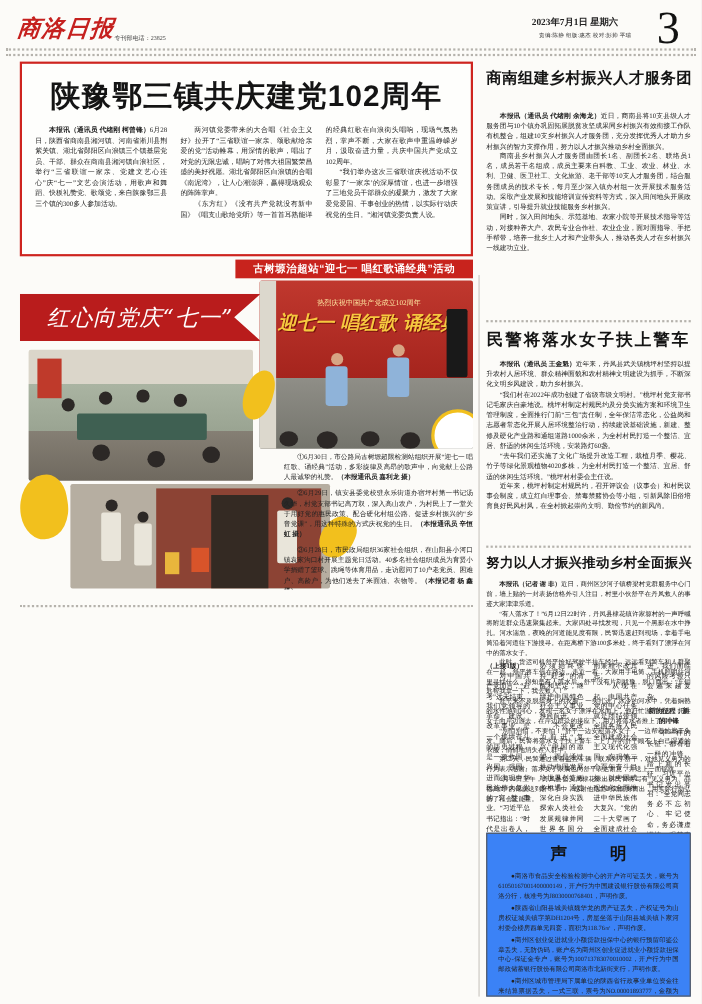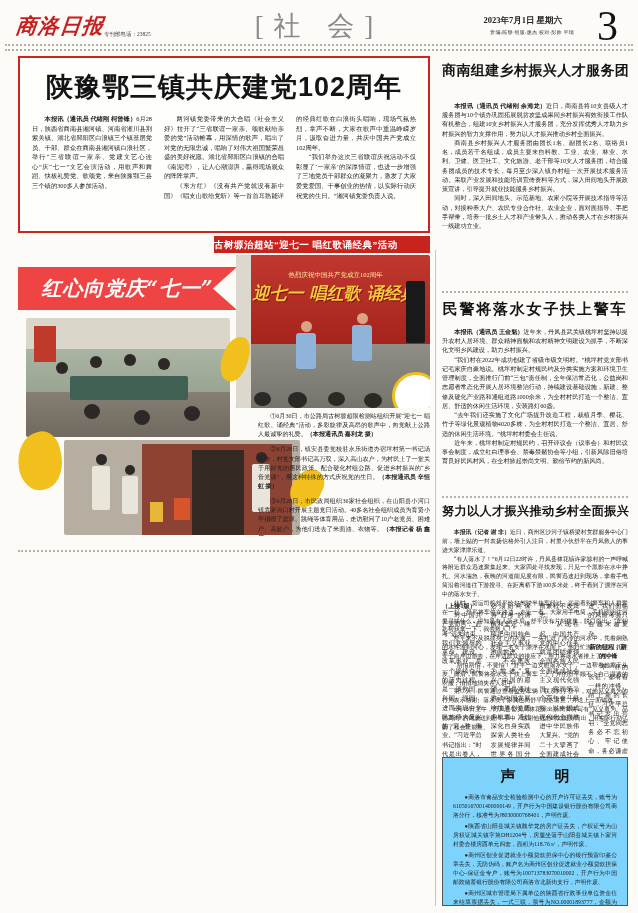--- a/index.html
+++ b/index.html
@@ -27,24 +27,24 @@
   .party-headline{ margin-top:11px; text-align:center; font-family:"Liberation Sans",sans-serif;
                    font-weight:900; font-size:27px; letter-spacing:1px; color:#141414; }
   .party-body{ margin:9px 12px 0; height:112px; overflow:hidden; column-count:3; column-gap:12px;
                font-size:6.3px; line-height:1.52; text-align:justify; }
   .party-body p, .col-text p{ text-indent:2em; }
   .lead{ font-weight:bold; }
 
   
   .ribbon{ left:214px; top:236px; width:216px; height:17px; background:#c8231d; color:#fff;
            font-family:"Liberation Sans",sans-serif; font-weight:bold; font-size:9.5px;
-           line-height:17px; letter-spacing:.5px; }
-  .banner-arrow{ left:18px; top:267px; width:219px; height:43px; background:#ef4444; color:#fff;
+           text-align:center; line-height:17px; letter-spacing:.5px; }
+  .banner-arrow{ left:18px; top:267px; width:219px; height:43px; background:#b91c1c; color:#fff;
                  clip-path:polygon(0 0,100% 0,89% 50%,100% 100%,0 100%);
-                 font-family:"DejaVu Serif",serif; font-style:italic; font-weight:700;
+                 font-family:"DejaVu Serif",serif; font-style:italic; font-weight:400;
                  font-size:20px; text-align:center; line-height:43px; letter-spacing:1px; }
   .photo{ overflow:hidden; border-radius:2px; }
   .photo-stage{ left:236px; top:255px; width:194px; height:153px;
       background:linear-gradient(180deg,#c0382e 0,#a5241d 58%,#8f8e87 58%,#74746c 100%); }
   .stage-wall{ left:0; top:0; width:15px; height:100%; background:#dcd8cd; }
   .stage-line1{ left:15px; right:10px; top:16px; text-align:center; color:#ffe9a2; font-size:6.5px; }
   .stage-line2{ left:10px; right:6px; top:27px; text-align:center; color:#f6c93f;
                 font-family:"DejaVu Serif",serif; font-style:italic; font-weight:900; font-size:17px;
                 text-shadow:1px 1px 0 #7a120d; white-space:nowrap; }
   .person .head{ width:11px; height:11px; border-radius:50%; background:#d7a584; margin:0 auto; }
@@ -89,33 +89,32 @@
   .c-head{ top:503px; font-size:12.2px; letter-spacing:.3px; }
   .col-text{ left:442px; width:186px; overflow:hidden; font-size:6.15px; line-height:1.5; text-align:justify; }
   .a-body{ top:102px; height:180px; }
   .b-body{ top:328px; height:160px; }
   .c-body{ top:528px; height:220px; font-size:5.9px; }
   .rc-rule1{ left:442px; width:186px; top:291px; }
   .rc-rule2{ left:442px; width:186px; top:496px; }
 
   
   .statement{ left:442px; top:757px; width:186px; height:149px; border:1px solid #555;
-              background:#7dd3fc; padding:9px 10px 6px; overflow:hidden; }
+              background:#3b82f6; padding:9px 10px 6px; overflow:hidden; }
   .st-title{ text-align:center; font-family:"Liberation Sans",sans-serif; font-weight:900;
              font-size:15px; letter-spacing:12px; padding-left:12px; margin-bottom:7px; color:#111; }
   .st-item{ font-size:5.8px; line-height:1.55; text-align:justify; text-indent:2em; margin-bottom:2px; }
 </style>
 </head>
 <body>
 
 <div class="page">
 
   <div class="abs masthead">商洛日报</div>
   <div class="abs masthead-sub">专刊部电话：23825</div>
-  <div class="abs section-title">[社 会]</div>
   <div class="abs header-date">2023年7月1日 星期六</div>
   <div class="abs header-credits">责编:陈静 组版:惠杰 校对:彭帅 平瑞</div>
   <div class="abs page-num">3</div>
   <div class="abs rule-dot hr1"></div>
   <div class="abs rule-dot hr2"></div>
 
   <div class="abs box-party">
     <div class="party-headline">陕豫鄂三镇共庆建党102周年</div>
     <div class="party-body">
       <p><b class="lead">本报讯（通讯员 代绪刚 柯曾锋）</b><span>6月28日，陕西省商南县湘河镇、河南省淅川县荆紫关镇、湖北省郧阳区白浪镇三个镇基层党员、干部、群众在商南县湘河镇白浪社区，举行“三省联谊一家亲、党建文艺心连心”庆“七一”文艺会演活动，用歌声和舞蹈、快板礼赞党、歌颂党，来自陕豫鄂三县三个镇的300多人参加活动。</span></p>

